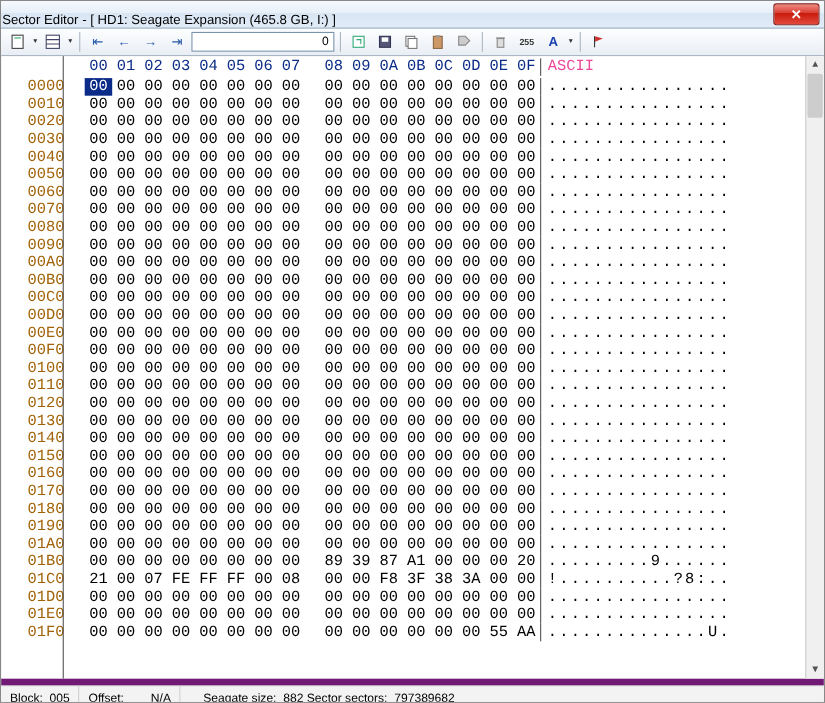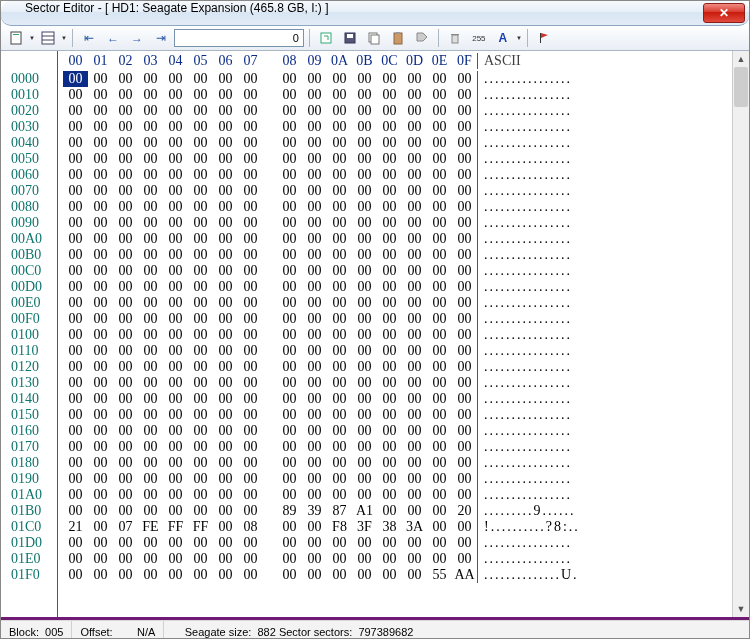--- a/index.html
+++ b/index.html
@@ -10,26 +10,25 @@
     width: 750px;
     height: 639px;
     overflow: hidden;
     border: 1px solid #888;
     box-sizing: border-box;
   }
 
   .titlebar {
     height: 24px;
     display: flex;
-    align-items: flex-start;
+    align-items: flex-end;
     background: linear-gradient(to bottom, #f5f9fd 0%, #e7eff8 45%, #d8e5f3 46%, #e2ecf7 100%);
     border-bottom: 1px solid #8ea7c1;
-    padding-left: 24px;
+    padding-left: 1px;
     position: relative;
-    border-radius: 10px;
   }
   .titlebar .title-text {
     font-size: 12px;
     color: #000;
   }
   .close-btn {
     position: absolute;
     right: 4px;
     top: 2px;
     width: 40px;
@@ -73,63 +72,63 @@
   .tool-input {
     width: 120px;
     height: 16px;
     border: 1px solid #7a93ad;
     font-size: 11px;
     text-align: right;
     padding: 0 4px;
   }
 
   .hex-area {
-    font-family: Liberation Serif, serif;
+    font-family: Liberation Mono, monospace;
     font-size: 14px;
     line-height: 16px;
     overflow: hidden;
     height: 566px;
     position: relative;
-    border-bottom: 3px solid #701a75;
+    border-bottom: 6px solid #701a75;
   }
 
   .hex-header-row, .hex-row {
     display: flex;
     white-space: pre;
   }
   .hex-header-row {
     color: #0a2b87;
     padding-top: 2px;
     padding-bottom: 2px;
   }
   .col-offset {
     width: 52px;
     text-align: left;
-    padding-left: 10px;
-    color: #0f766e;
+    padding-left: 24px;
+    color: #a16207;
   }
   .col-hex {
     letter-spacing: 0px;
   }
   .hex-byte {
     display: inline-block;
     width: 25px;
     text-align: center;
   }
   .hex-gap {
     display: inline-block;
     width: 14px;
   }
   .col-ascii {
     padding-left: 6px;
     border-left: 1px solid #555;
     letter-spacing: 2px;
   }
   .col-ascii.header {
-    color: #404040;
+    color: #ec4899;
     letter-spacing: 0;
   }
 
   .vline1 { position: absolute; top: 0; bottom: 0; left: 56px; width: 0; border-left: 1px solid #555; }
   .scrollbar {
     position: absolute;
     top: 0; right: 0; bottom: 0;
     width: 16px;
     background: #f0f0f0;
     border-left: 1px solid #ccc;
@@ -250,21 +249,21 @@
       </svg>
     </div>
   <div class="tool-sep"></div>
   <div class="tool-btn">
       <svg width="14" height="14">
         <rect x="4" y="4" width="6" height="8" fill="#ddd" stroke="#888"></rect>
         <rect x="3" y="3" width="8" height="1" fill="#888"></rect>
       </svg>
     </div>
   <div class="tool-btn">
-      <span style="font-size:8px;color:#333;">255</span>
+      <span style="font-size:8px;color:#333;font-weight:bold;">255</span>
     </div>
   <div class="tool-btn">
       <span style="color:#1a3fb0;font-size:12px;font-weight:bold;">A</span>
     </div>
   <span style="font-size:6px;color:#333;">▼</span>
   <div class="tool-sep"></div>
   <div class="tool-btn">
       <svg width="14" height="14">
         <rect x="3" y="2" width="1" height="10" fill="#333"></rect>
         <path d="M4 2 L11 4 L4 7 Z" fill="#c33"></path>

